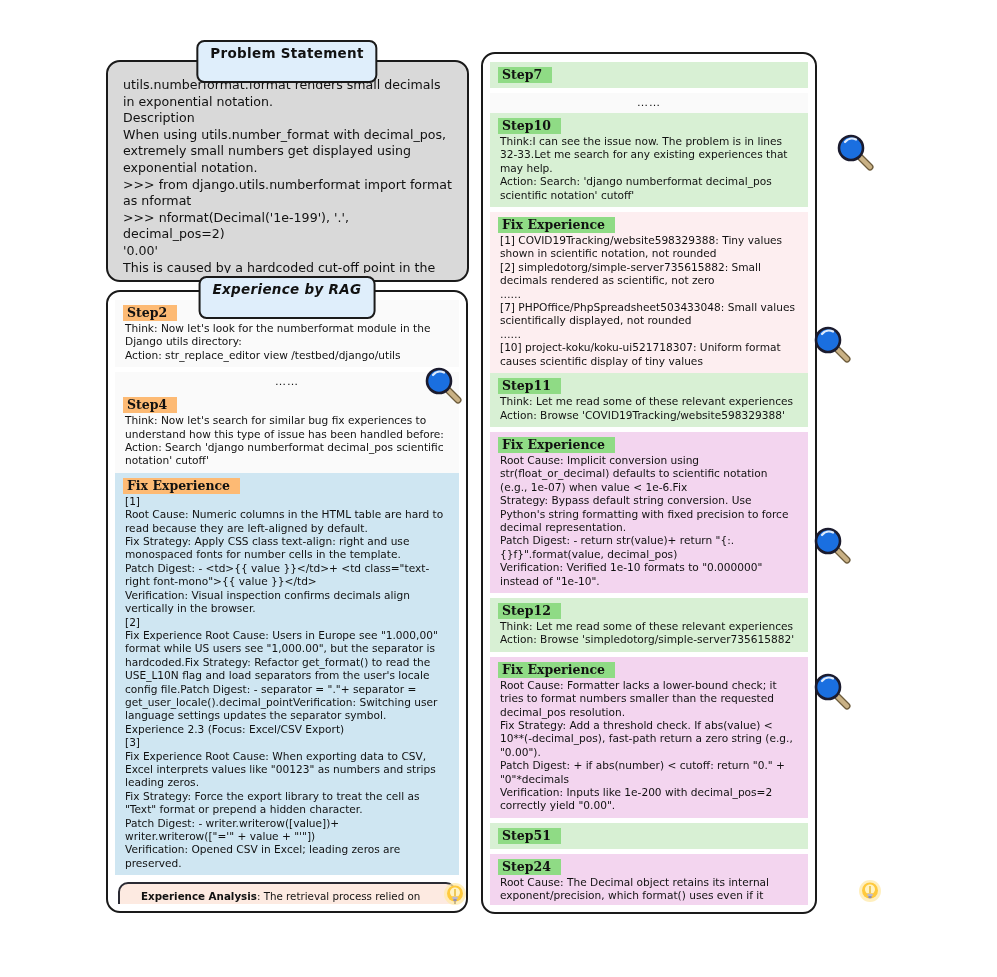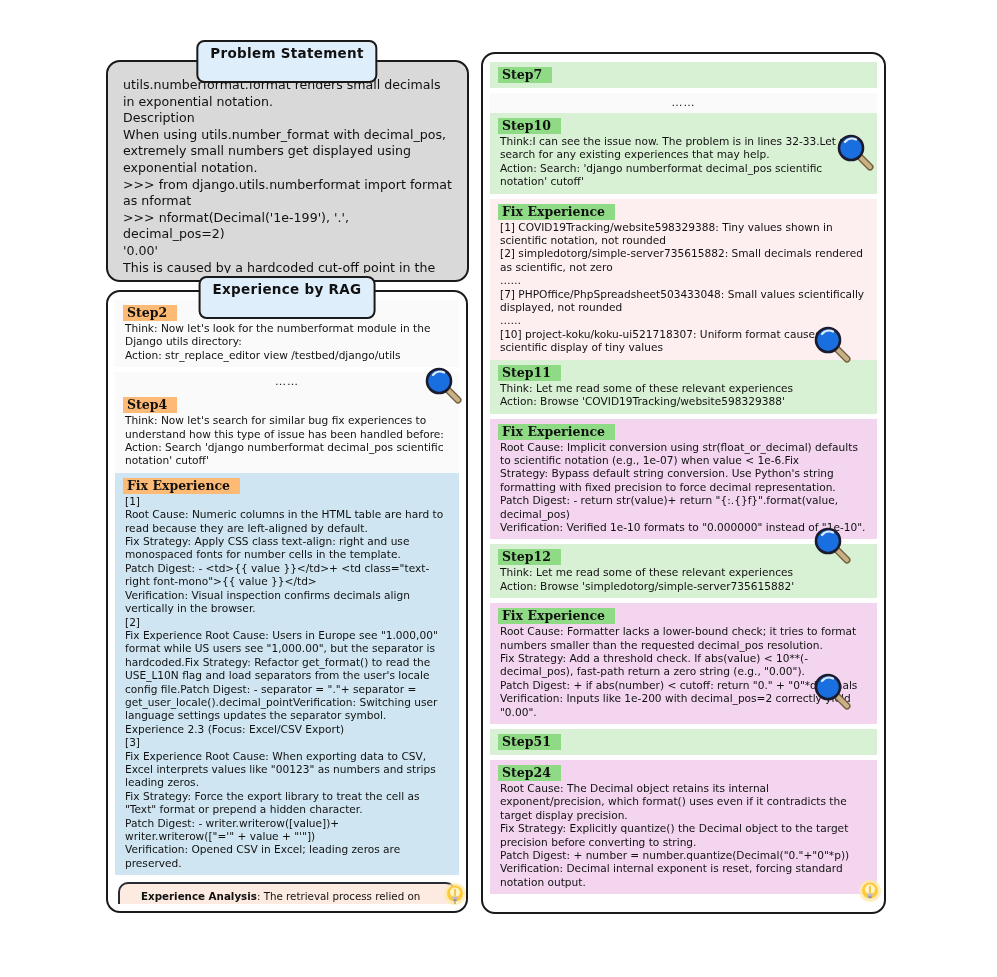--- a/index.html
+++ b/index.html
@@ -103,22 +103,22 @@
   .analysis b{font-weight:bold;padding-left:12px;}
 
   
   .magnifier{position:absolute;width:40px;height:40px;z-index:9;}
   .bulb{position:absolute;width:26px;height:28px;z-index:9;}
 
   
   #problem-panel{left:106px;top:60px;width:363px;height:222px;}
   #problem-title{left:287px;top:40px;}
   #rag-panel{left:106px;top:290px;width:362px;height:623px;}
-  #rag-title{left:287px;top:276px;}
-  #agentic-panel{left:481px;top:52px;width:405px;height:862px;}
+  #rag-title{left:287px;top:276px;font-style:italic;}
+  #agentic-panel{left:481px;top:52px;width:336px;height:862px;}
   #agentic-title{left:683px;top:38px;}
 
   .scroll{position:absolute;left:7px;right:7px;top:8px;bottom:7px;overflow:hidden;}
 </style>
 </head>
 <body>
 
 <div class="stage">
 
   <div class="panel ps-panel" id="problem-panel">

